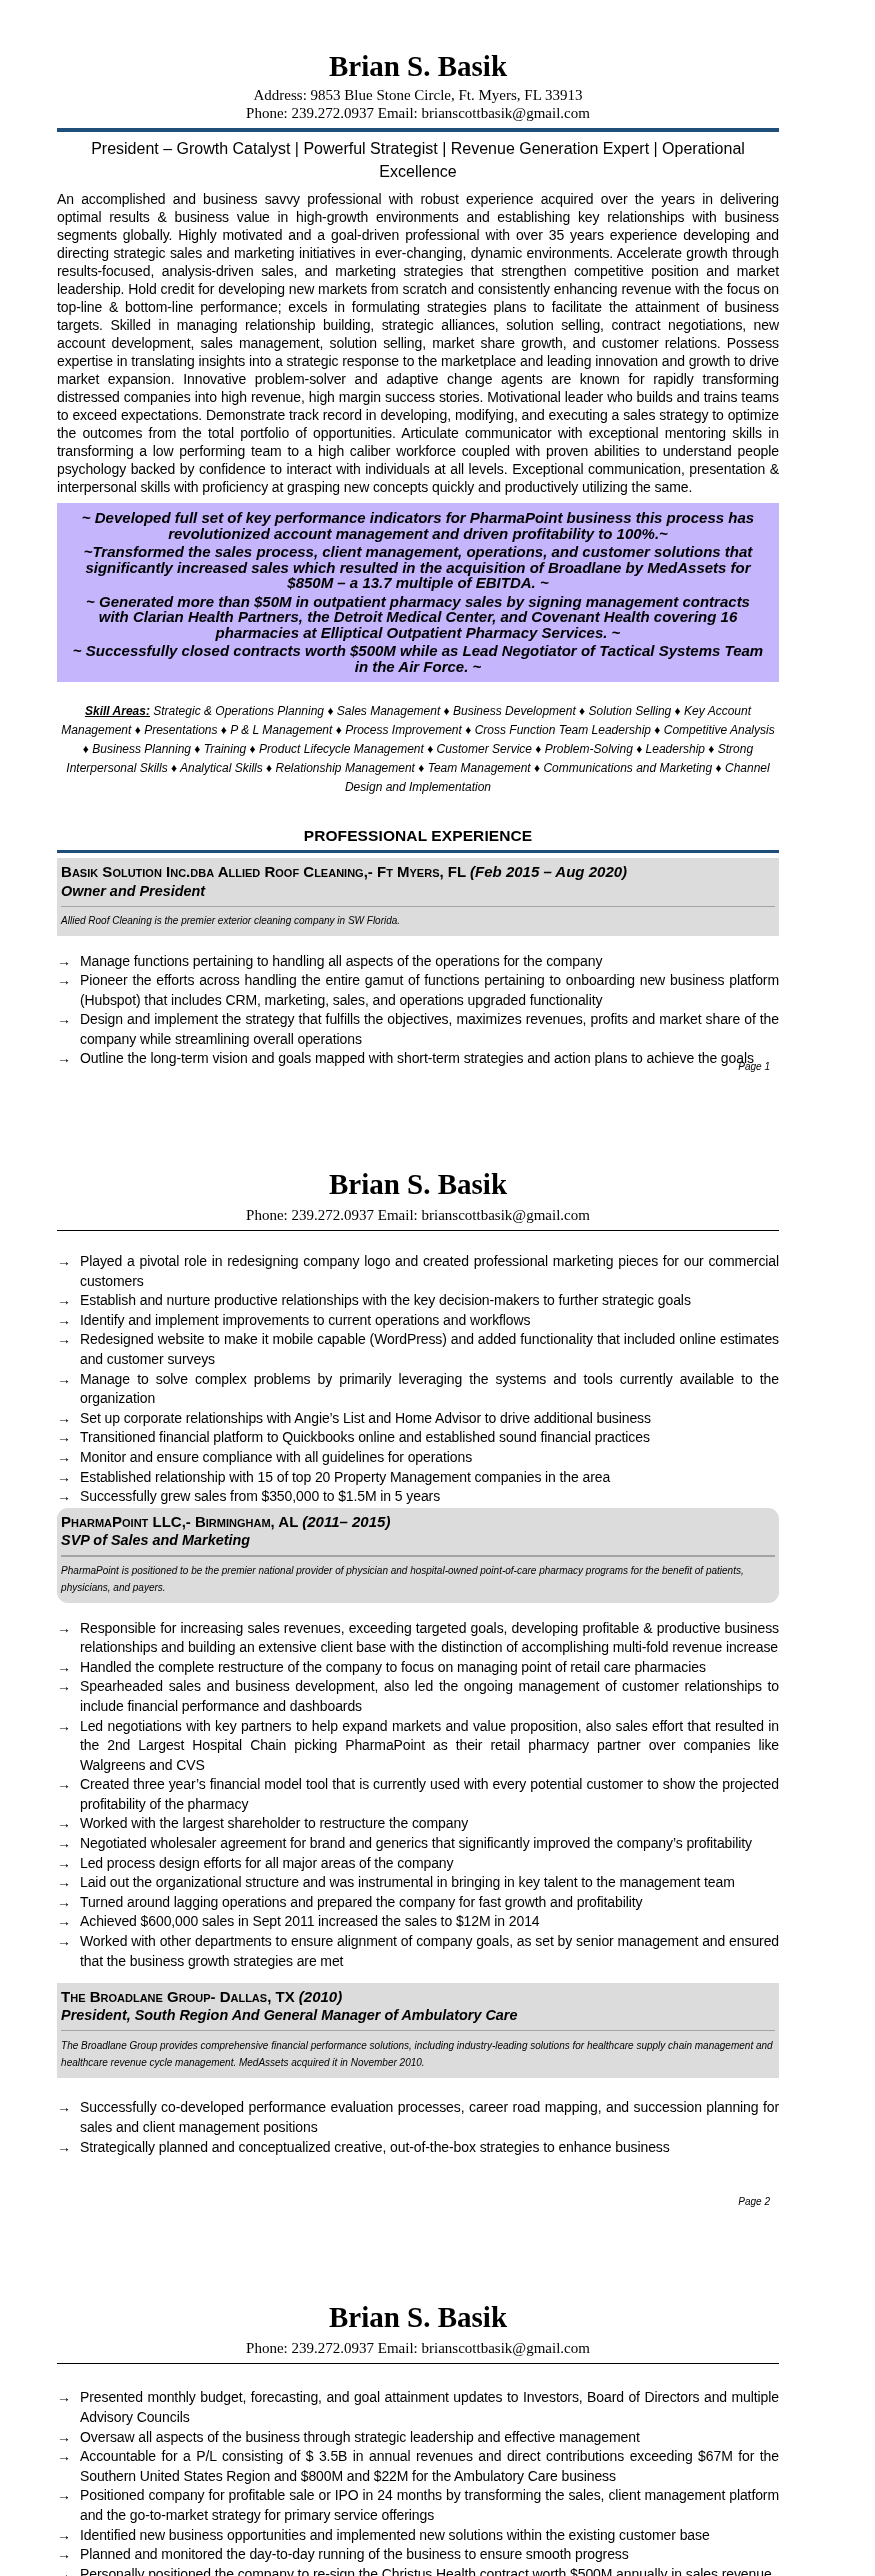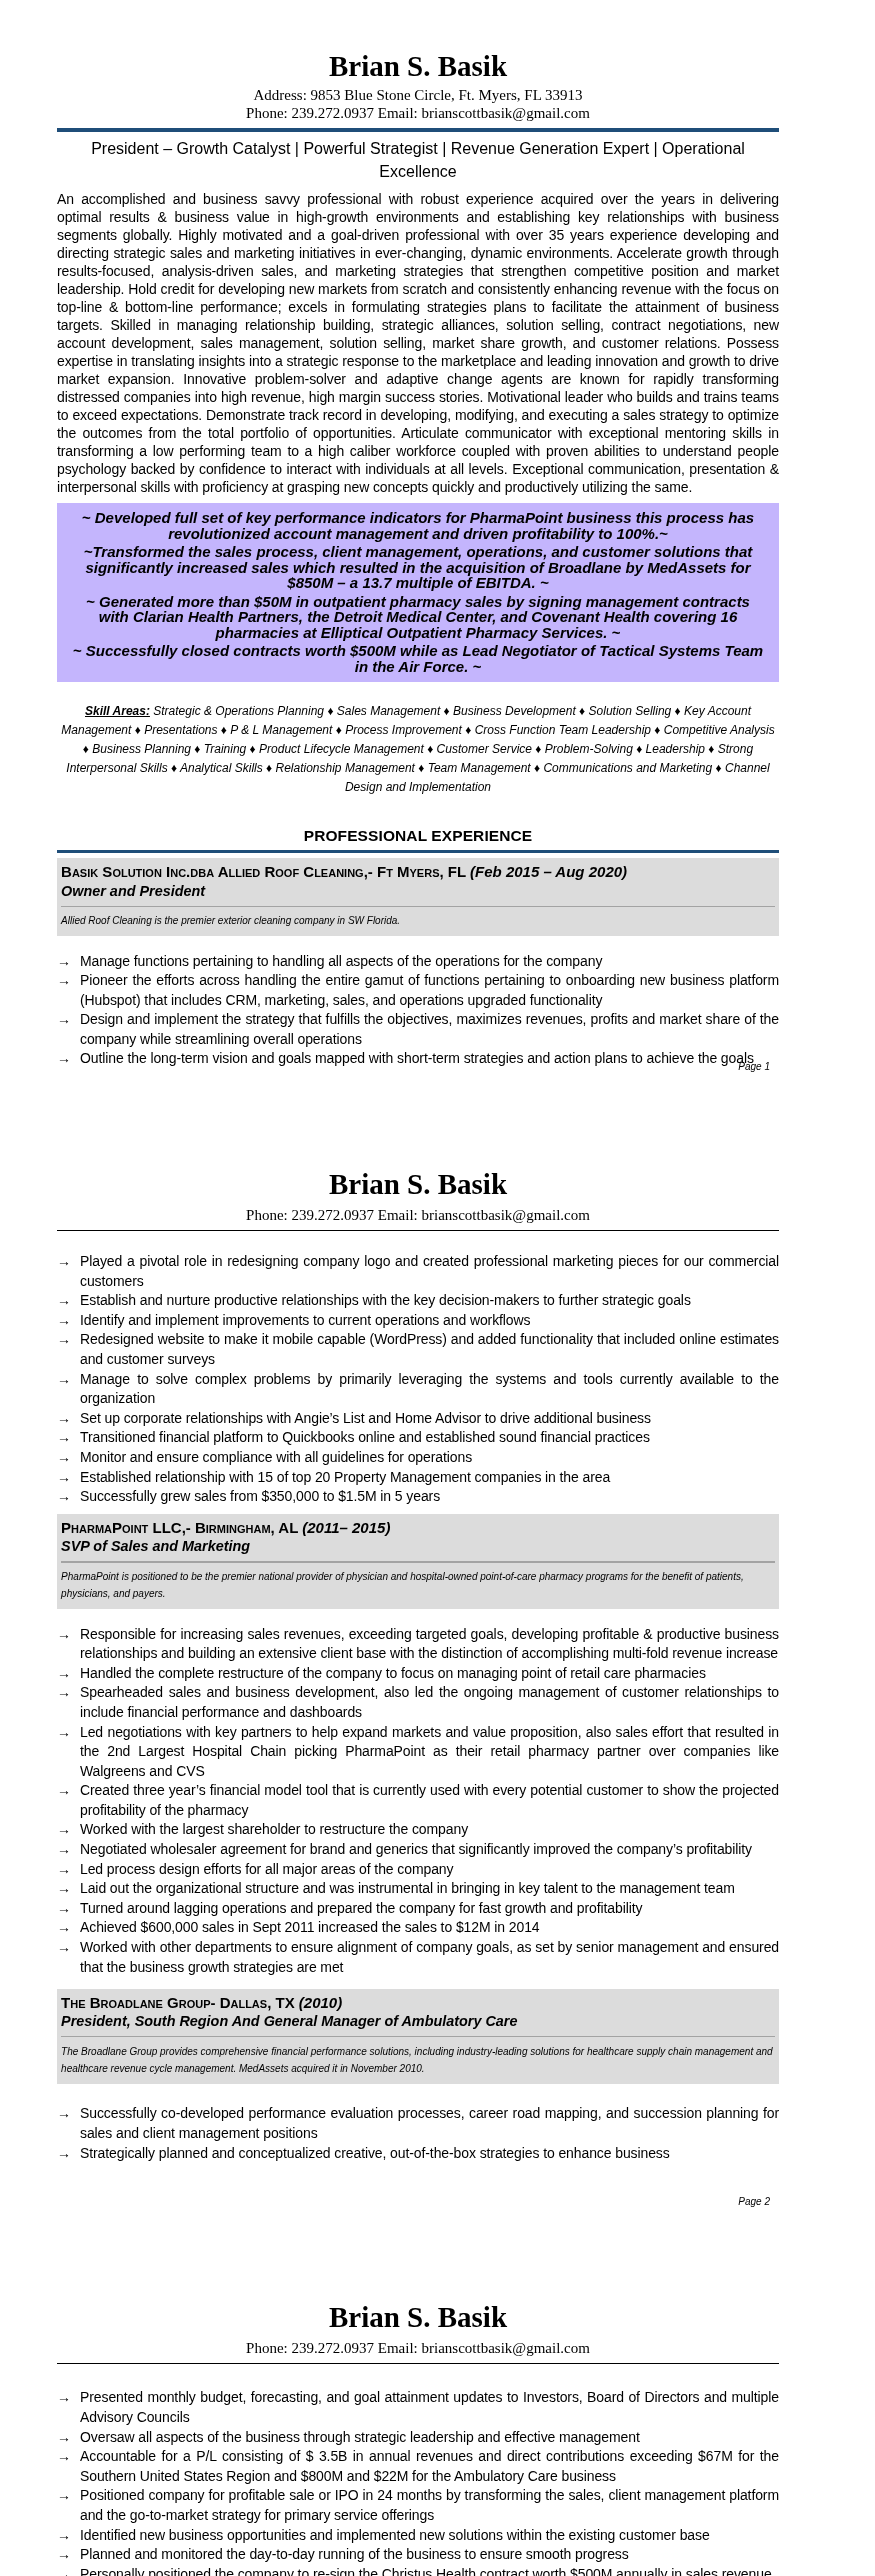--- a/index.html
+++ b/index.html
@@ -47,21 +47,21 @@
   .skills .label { font-weight:bold; text-decoration:underline; }
   
   .section-heading {
     font-size:15.5px; font-weight:bold; line-height:17.5px;
     text-align:center; letter-spacing:0.1px;
   }
   .mt-exp { margin-top:30px; }
   
   .job-box { background:#DCDCDC; padding:5.2px 4.1px 6.2px; }
   .mt-job1 { margin-top:5.2px; }
-  .mt-job2 { margin-top:7px; }
+  .mt-job2 { margin-top:1px;border-radius:11px; }
   .mt-job3 { margin-top:11.3px; }
   .job-company { font-size:15px; font-weight:bold; font-variant:small-caps; line-height:17.5px; }
   .job-dates { font-style:italic; font-variant:normal; }
   .job-title { font-size:14.4px; font-weight:bold; font-style:italic; line-height:17.5px; margin-top:2.1px; }
   .job-divider { height:1.5px; background:#A3A3A3; margin:5.2px 0; }
   .job-blurb { font-size:10px; font-style:italic; line-height:17.5px; }
   
   .bullets { margin-top:15.5px; }
   .bullets-tight { margin-top:20.6px; }
   .bullet { display:flex; font-size:14px; line-height:19.6px; letter-spacing:-0.1px; }

